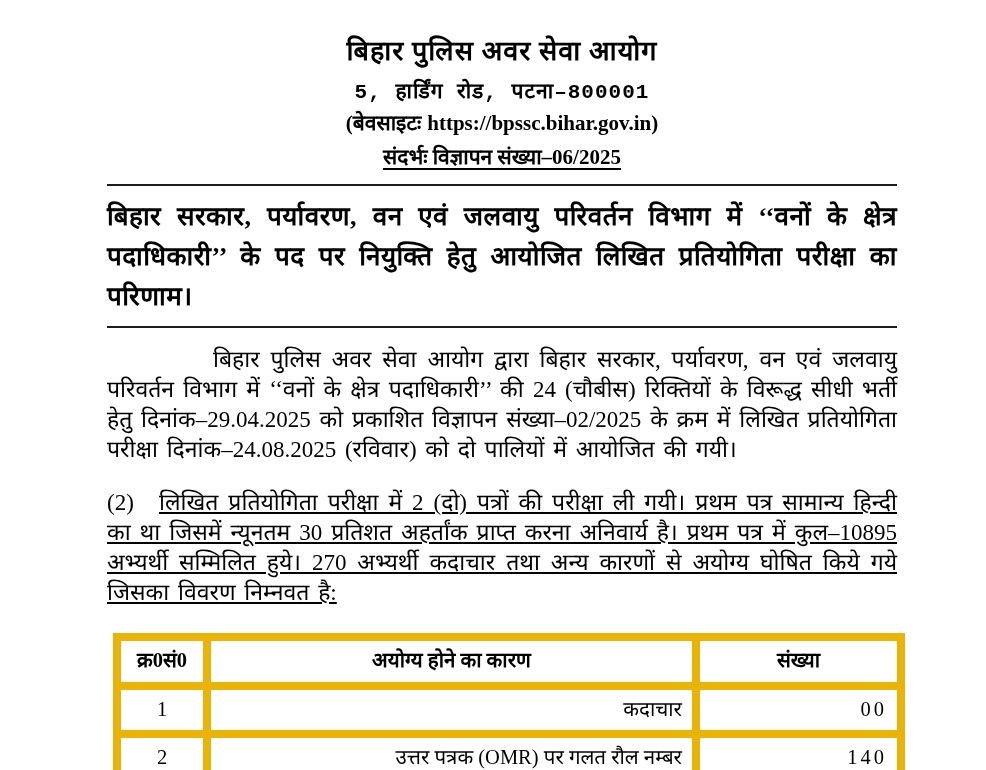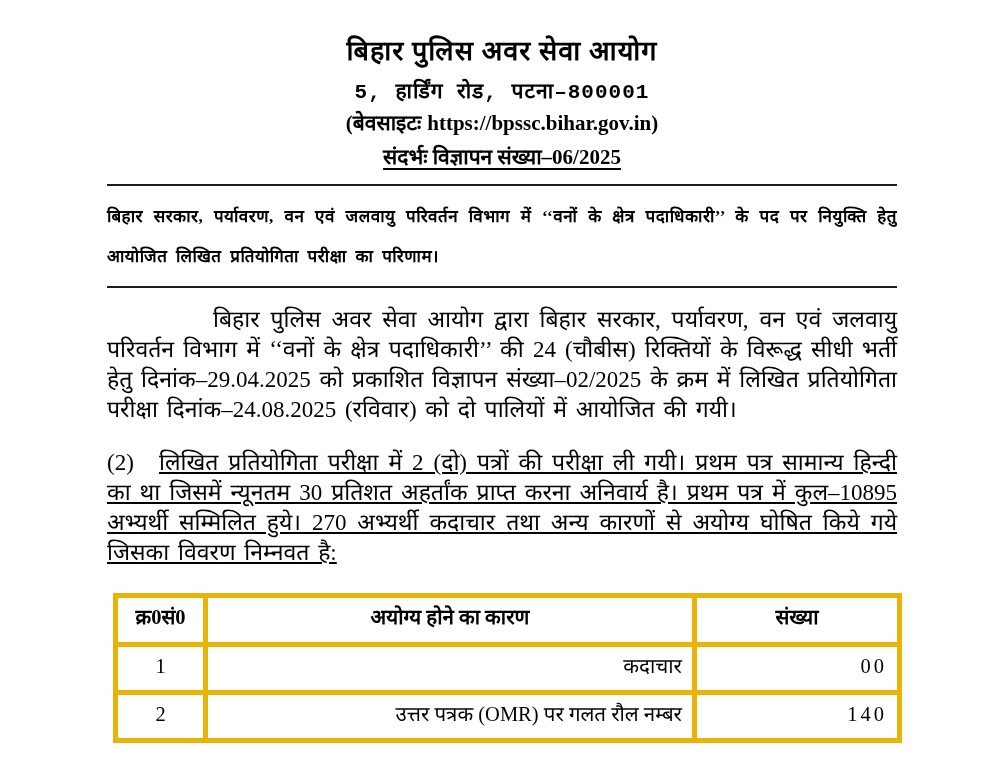--- a/index.html
+++ b/index.html
@@ -61,21 +61,21 @@
   .rule {
     border: none;
     border-top: 2px solid #1c1c1c;
     margin: 0;
   }
   .rule-top { margin-top: 14px; }
   .rule-bottom { margin-top: 9px; }
   
   .result-heading {
     margin-top: 11px;
-    font-size: 17px;
+    font-size: 26px;
     font-weight: bold;
     line-height: 40px;
     text-align: justify;
     letter-spacing: 0.5px;
     word-spacing: 4px;
   }
   
   .para {
     font-size: 23px;
     line-height: 30px;
@@ -100,21 +100,21 @@
     margin-left: 6px;
     border-collapse: collapse;
     table-layout: fixed;
     width: 784px;
   }
   .result-table col.c-sno    { width: 90px; }
   .result-table col.c-reason { width: 489px; }
   .result-table col.c-count  { width: 205px; }
   .result-table th,
   .result-table td {
-    border: 5px solid #eab308;
+    border: 8px solid #eab308;
     vertical-align: top;
     font-size: 20.5px;
     line-height: 26px;
     padding: 6px 10px;
     box-sizing: border-box;
   }
   .result-table thead th {
     font-weight: bold;
     text-align: center;
     height: 49px;

